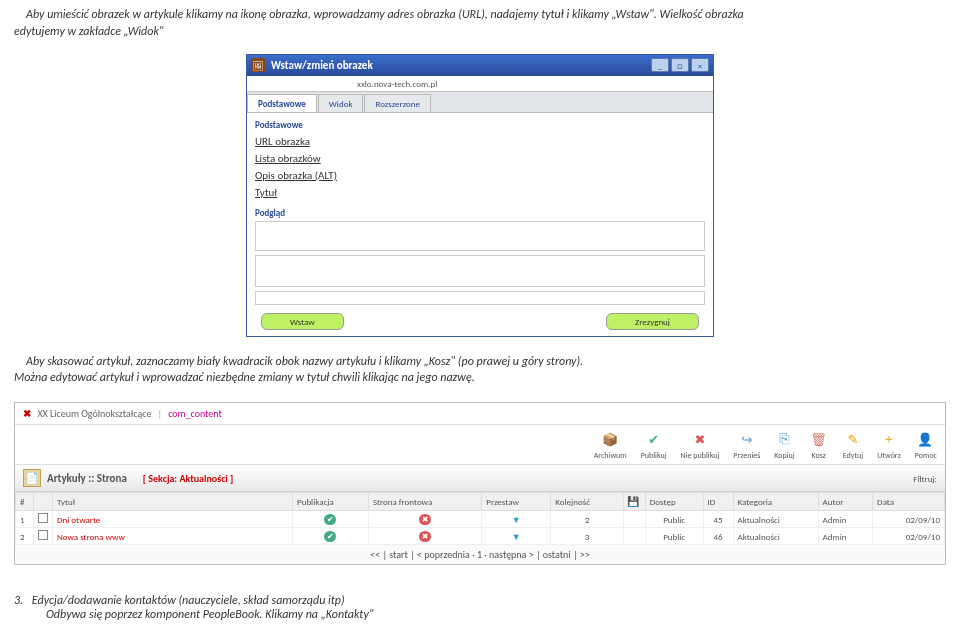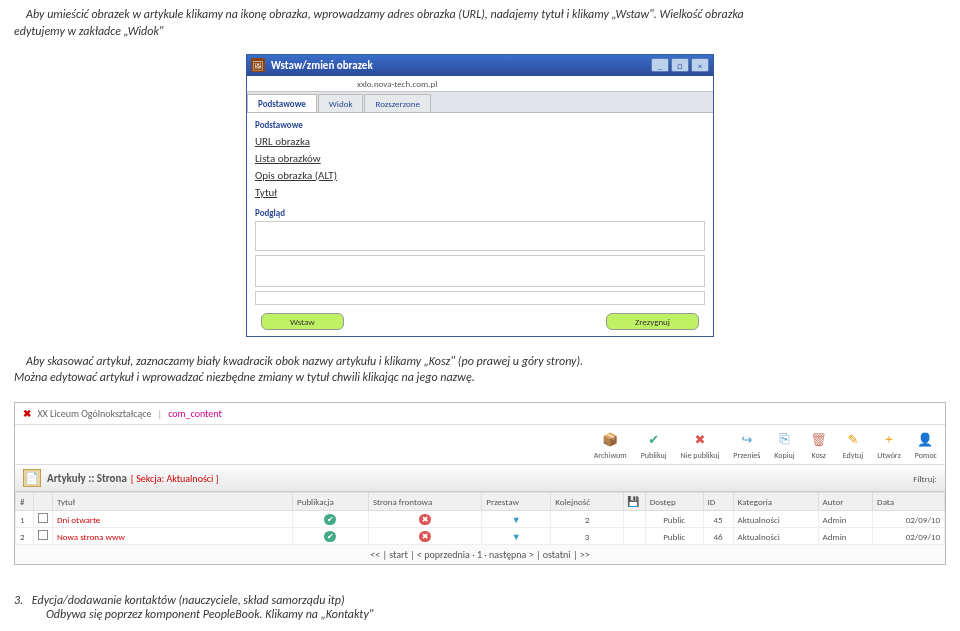--- a/index.html
+++ b/index.html
@@ -32,21 +32,21 @@
   .crumb { background: #fff; border-bottom: 1px solid #ddd; padding: 4px 8px; font-size: 10px; color: #666; display: flex; align-items: center; gap: 6px; }
   .xmark { color: #c00; font-weight: bold; cursor: pointer; }
   .tbrow { display: flex; justify-content: flex-end; gap: 14px; padding: 4px 8px; border-bottom: 1px solid #ddd; background: #fff; }
   .tbitem { display: flex; flex-direction: column; align-items: center; font-size: 8px; color: #555; cursor: pointer; }
   .tbitem .ic { width: 20px; height: 20px; border-radius: 4px; display: flex; align-items: center; justify-content: center; font-size: 13px; margin-bottom: 1px; }
   .selrow { display: flex; justify-content: flex-end; gap: 6px; padding: 3px 8px; background: #f6f6f6; border-bottom: 1px solid #ddd; }
   .sel { border: 1px solid #aaa; background: #fff; font-size: 9px; padding: 1px 4px; width: 120px; cursor: pointer; }
   .listhdr { display: flex; align-items: center; background: linear-gradient(#fdfdfd,#e8e8e8); padding: 4px 8px; border-bottom: 1px solid #ccc; }
   .listhdr .pic { width: 18px; height: 18px; background: #e8d4a0; border: 1px solid #c0a050; margin-right: 6px; display: flex; align-items: center; justify-content: center; font-size: 11px; }
   .listhdr .lbl { font-weight: bold; font-size: 11px; color: #555; }
-  .listhdr .sek { color: #c00; font-size: 10px; margin-left: 4px; }
+  .listhdr .sek { color: #c00; font-size: 10px; margin-left: 16px; font-weight: bold; }
   .listhdr .spc { flex: 1; }
   .listhdr .filt { font-size: 9px; color: #555; }
   table.grid { width: 100%; border-collapse: collapse; font-size: 9px; background: #fff; }
   table.grid th { background: #f0f0f0; border: 1px solid #ddd; padding: 2px 4px; font-weight: normal; color: #555; text-align: left; }
   table.grid td { border: 1px solid #eee; padding: 2px 4px; color: #555; }
   .chk { width: 10px; height: 10px; border: 1px solid #888; display: inline-block; background: #fff; cursor: pointer; }
   .lnk { color: #c00; cursor: pointer; }
   .pager { text-align: center; font-size: 10px; color: #555; padding: 3px 0; background: #fafafa; }
   .ord-ic { width: 12px; height: 11px; display: inline-flex; align-items: center; justify-content: center; border-radius: 6px; font-size: 8px; color: #fff; }
 </style>

